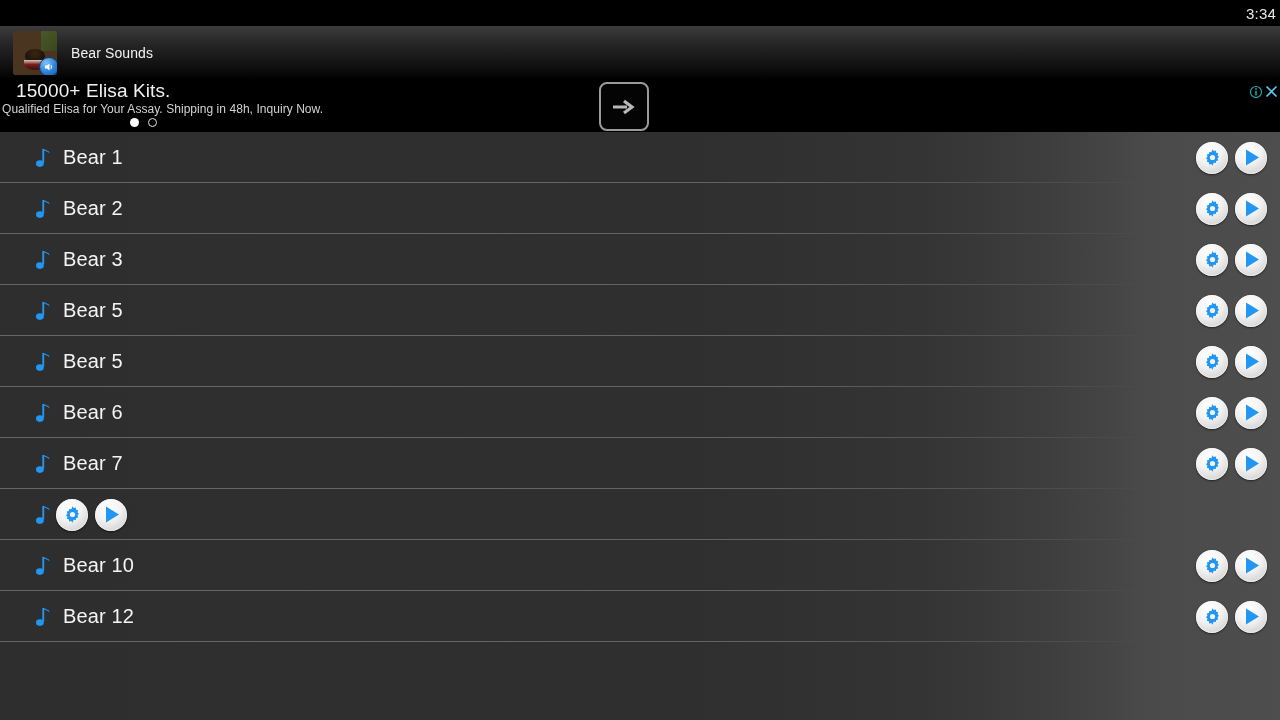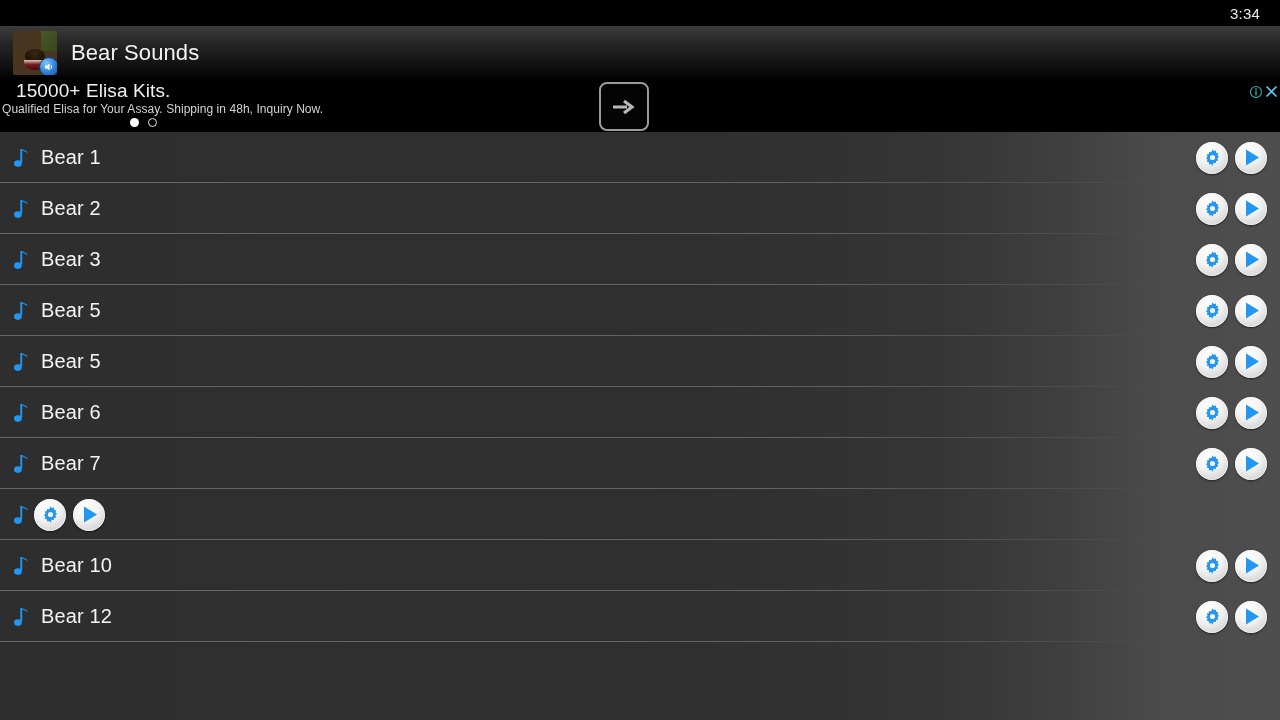--- a/index.html
+++ b/index.html
@@ -12,21 +12,21 @@
   }
 
   
   .status-bar{
     position:absolute; top:0; left:0; width:1280px; height:26px;
     background:#000;
     display:flex; align-items:center; justify-content:flex-end;
   }
   .status-clock{
     color:#e8e8e8; font-size:15px; letter-spacing:.2px;
-    padding-right:20px; font-family:"Liberation Sans", sans-serif;
+    padding-right:4px; font-family:"Liberation Sans", sans-serif;
   }
 
   
   .action-bar{
     position:absolute; top:26px; left:0; width:1280px; height:54px;
     background:linear-gradient(to bottom,#3c3c3c 0%,#262626 32%,#0c0c0c 82%,#000 100%);
     display:flex; align-items:center;
   }
   .app-icon{
     position:relative; width:44px; height:44px; margin-left:13px;
@@ -58,21 +58,21 @@
   }
   .speaker-badge{
     position:absolute; right:-2px; bottom:-2px;
     width:20px; height:20px; border-radius:50%;
     background:radial-gradient(circle at 34% 28%, #7ec4f5 0%, #2a7fd4 55%, #1457a5 100%);
     border:1px solid #0d3f7c;
     display:flex; align-items:center; justify-content:center;
   }
   .speaker-badge svg{ width:12px; height:12px; display:block; }
   .app-title{
-    color:#f2f2f2; font-size:22px; margin-left:14px;
+    color:#f2f2f2; font-size:14px; margin-left:14px;
     font-weight:400; letter-spacing:.1px;
   }
 
   
   .ad-banner{
     position:absolute; top:80px; left:0; width:1280px; height:52px;
     background:#000; overflow:hidden;
   }
   .ad-headline{
     position:absolute; left:16px; top:0px;
@@ -105,21 +105,21 @@
   .sound-list{
     position:absolute; top:132px; left:0; width:1280px; height:588px;
     background:
       linear-gradient(to right,
         #2e2e2e 0%, #2f2f2f 55%, #343434 72%, #3e3e3e 82%,
         #4a4a4a 90%, #4e4e4e 100%);
     overflow:hidden;
   }
   .sound-row{
     position:relative; height:51px; width:1280px;
-    display:flex; align-items:center;
+    display:flex; align-items:center;padding-left:22px;
   }
   .sound-row::after{
     content:""; position:absolute; left:0; bottom:0; height:1px; width:1280px;
     background:linear-gradient(to right, rgba(150,150,150,.55) 0%, rgba(150,150,150,.5) 60%,
       rgba(150,150,150,.22) 80%, rgba(150,150,150,0) 90%);
   }
   .note-icon{
     width:26px; margin-left:8px; flex:0 0 auto;
     display:flex; align-items:center; justify-content:center;
   }

